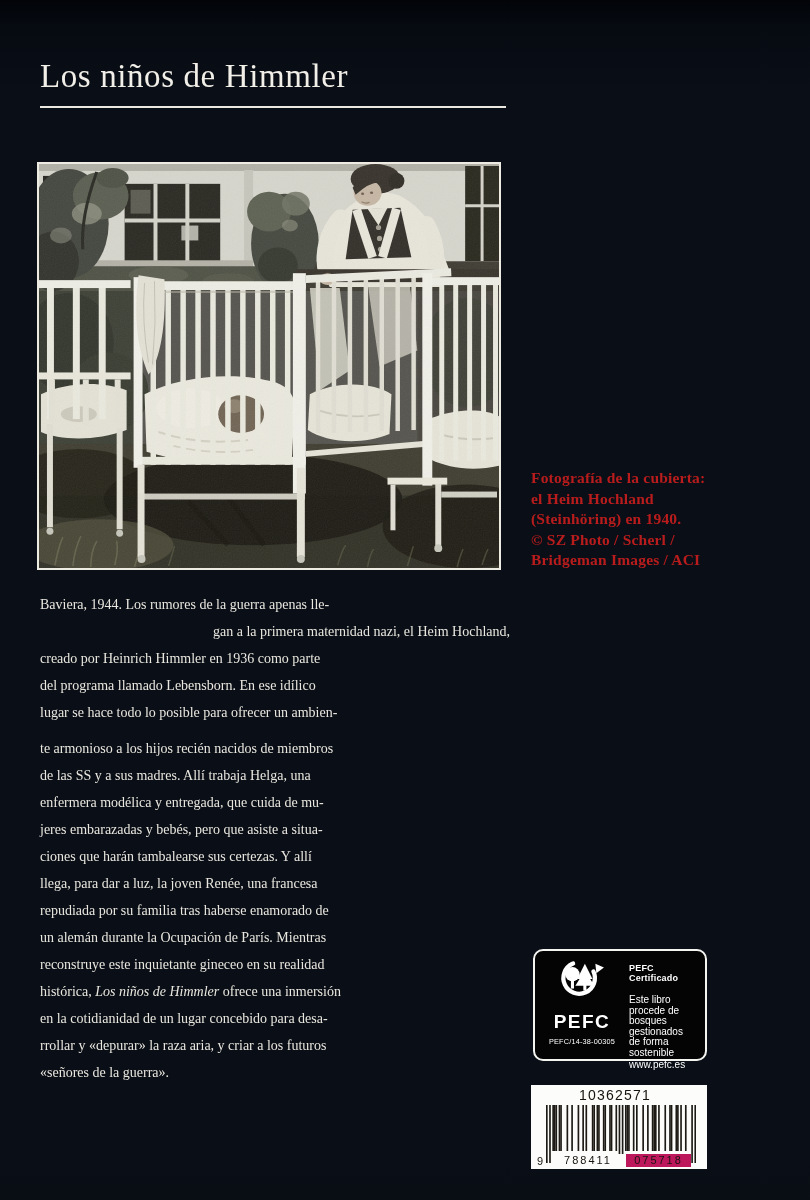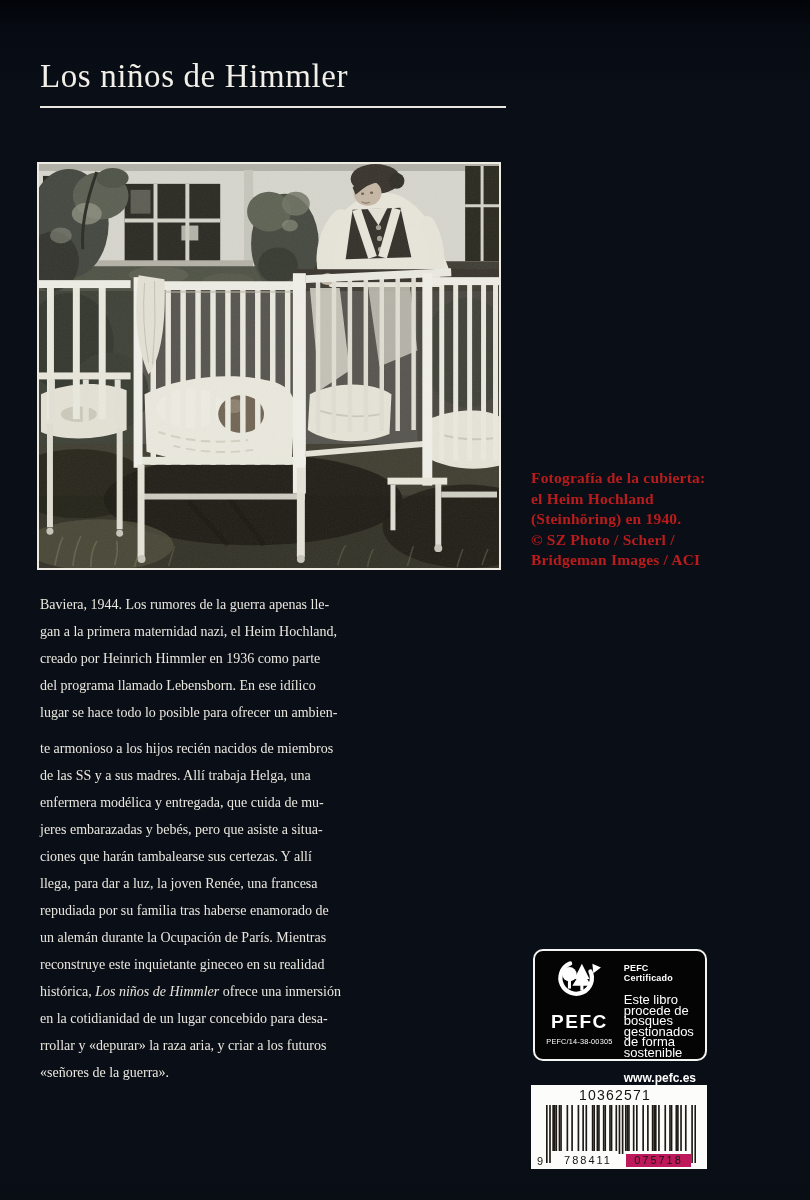--- a/index.html
+++ b/index.html
@@ -34,22 +34,22 @@
     background:#040404;border:2px solid #f4f4f1;border-radius:10px;
     display:flex;padding:7px 9px 6px 9px;color:#fff;
     font-family:"Liberation Sans", sans-serif;
   }
   .pefc-left{width:76px;display:flex;flex-direction:column;align-items:center;}
   .pefc-logo{width:58px;height:42px;}
   .pefc-brand{font-size:19px;font-weight:bold;letter-spacing:1.5px;margin-top:11px;}
   .pefc-code{font-size:7.3px;margin-top:4px;white-space:nowrap;letter-spacing:.2px;}
   .pefc-right{flex:1;padding-left:9px;}
   .pefc-cert{font-size:9px;font-weight:bold;margin-top:5px;letter-spacing:.2px;}
-  .pefc-desc{font-size:13px;line-height:10.6px;margin-top:12px;}
-  .pefc-web{font-size:12px;font-weight:bold;margin-top:12px;}
+  .pefc-desc{font-size:10px;line-height:10.6px;margin-top:12px;}
+  .pefc-web{font-size:10px;font-weight:normal;}
   .barcode{
     position:absolute;left:531px;top:1085px;width:176px;height:84px;
     background:#fcfcfa;color:#17140f;font-family:"Liberation Sans", sans-serif;
   }
   .bc-top{position:absolute;top:2px;left:0;right:8px;text-align:center;font-size:14px;letter-spacing:1.2px;}
   .bc-bars{position:absolute;left:15px;top:20px;width:150px;height:60px;}
   .bc-digit{position:absolute;bottom:2px;font-size:11px;letter-spacing:2px;text-align:center;}
   .bc-d1{left:3px;width:14px;background:transparent;}
   .bc-d2{left:21px;width:72px;background:#fcfcfa;height:13px;}
   .bc-d3{left:95px;width:65px;background:#be185d;height:13px;}
@@ -252,21 +252,21 @@
   <div class="credit" id="credit">
       <div>Fotografía de la cubierta:</div>
       <div>el Heim Hochland</div>
       <div>(Steinhöring) en 1940.</div>
       <div>© SZ Photo / Scherl /</div>
       <div>Bridgeman Images / ACI</div>
     </div>
 
   <div class="synopsis" id="synopsis">
       <div class="syn-line" style="white-space: nowrap; word-spacing: 0px;"><span>Baviera, 1944. Los rumores de la guerra apenas lle-</span></div>
-      <div class="syn-line" style="white-space: nowrap; word-spacing: 0px;"><span>gan a la primera maternidad nazi, el Heim Hochland,</span></div>
+      <div class="syn-line" style="white-space: nowrap; word-spacing: 0px; text-align: right;"><span>gan a la primera maternidad nazi, el Heim Hochland,</span></div>
       <div class="syn-line" style="white-space: nowrap; word-spacing: 0px;"><span>creado por Heinrich Himmler en 1936 como parte</span></div>
       <div class="syn-line" style="white-space: nowrap; word-spacing: 0px;"><span>del programa llamado Lebensborn. En ese idílico</span></div>
       <div class="syn-line" style="white-space: nowrap; word-spacing: 0px;"><span>lugar se hace todo lo posible para ofrecer un ambien-</span></div>
       <div class="syn-line" style="white-space: nowrap; word-spacing: 0px; margin-top: 9px;"><span>te armonioso a los hijos recién nacidos de miembros</span></div>
       <div class="syn-line" style="white-space: nowrap; word-spacing: 0px;"><span>de las SS y a sus madres. Allí trabaja Helga, una</span></div>
       <div class="syn-line" style="white-space: nowrap; word-spacing: 0px;"><span>enfermera modélica y entregada, que cuida de mu-</span></div>
       <div class="syn-line" style="white-space: nowrap; word-spacing: 0px;"><span>jeres embarazadas y bebés, pero que asiste a situa-</span></div>
       <div class="syn-line" style="white-space: nowrap; word-spacing: 0px;"><span>ciones que harán tambalearse sus certezas. Y allí</span></div>
       <div class="syn-line" style="white-space: nowrap; word-spacing: 0px;"><span>llega, para dar a luz, la joven Renée, una francesa</span></div>
       <div class="syn-line" style="white-space: nowrap; word-spacing: 0px;"><span>repudiada por su familia tras haberse enamorado de</span></div>

